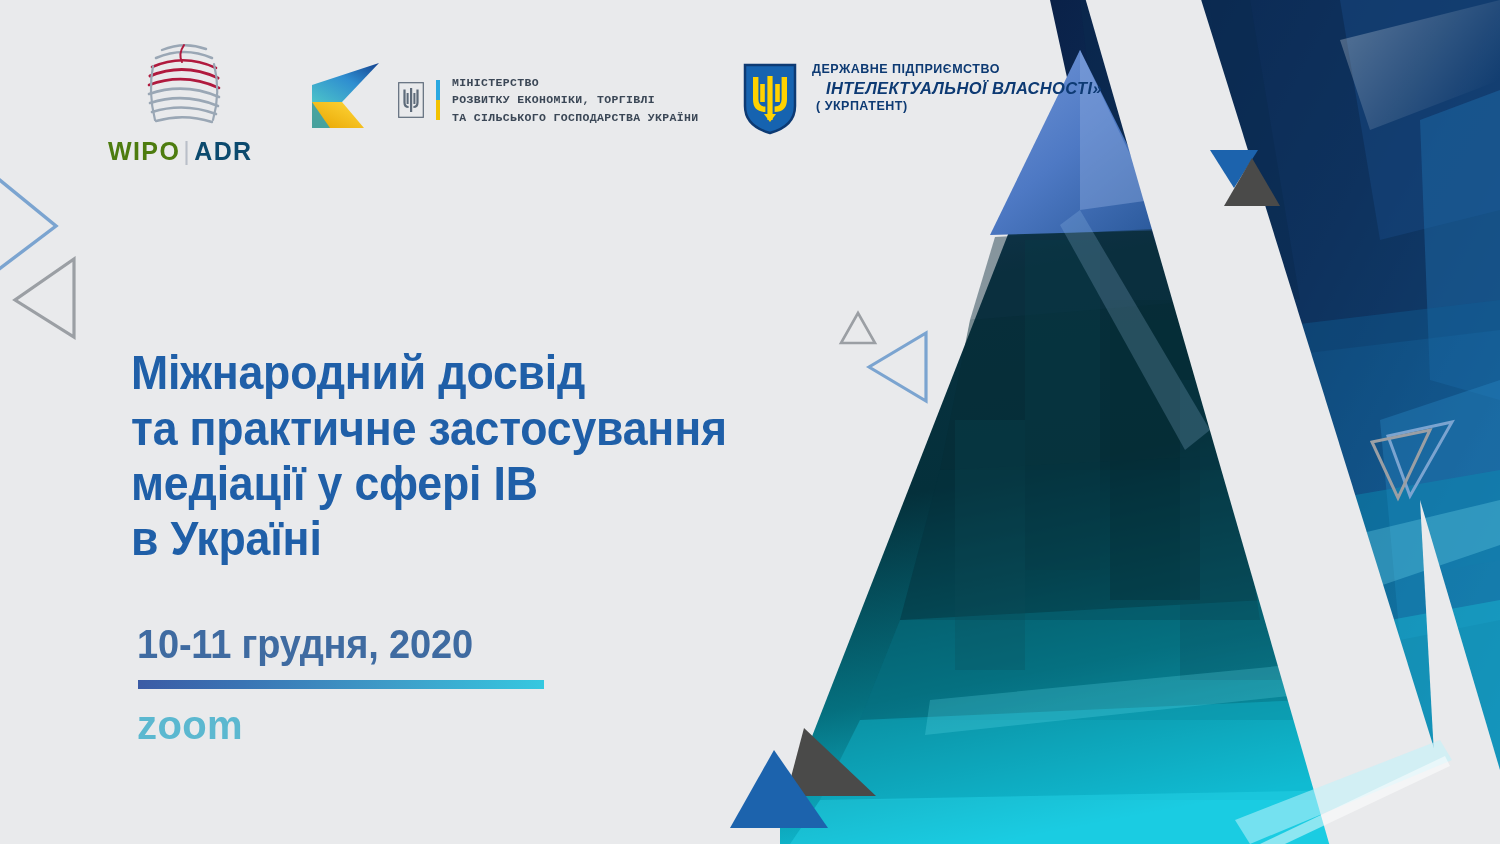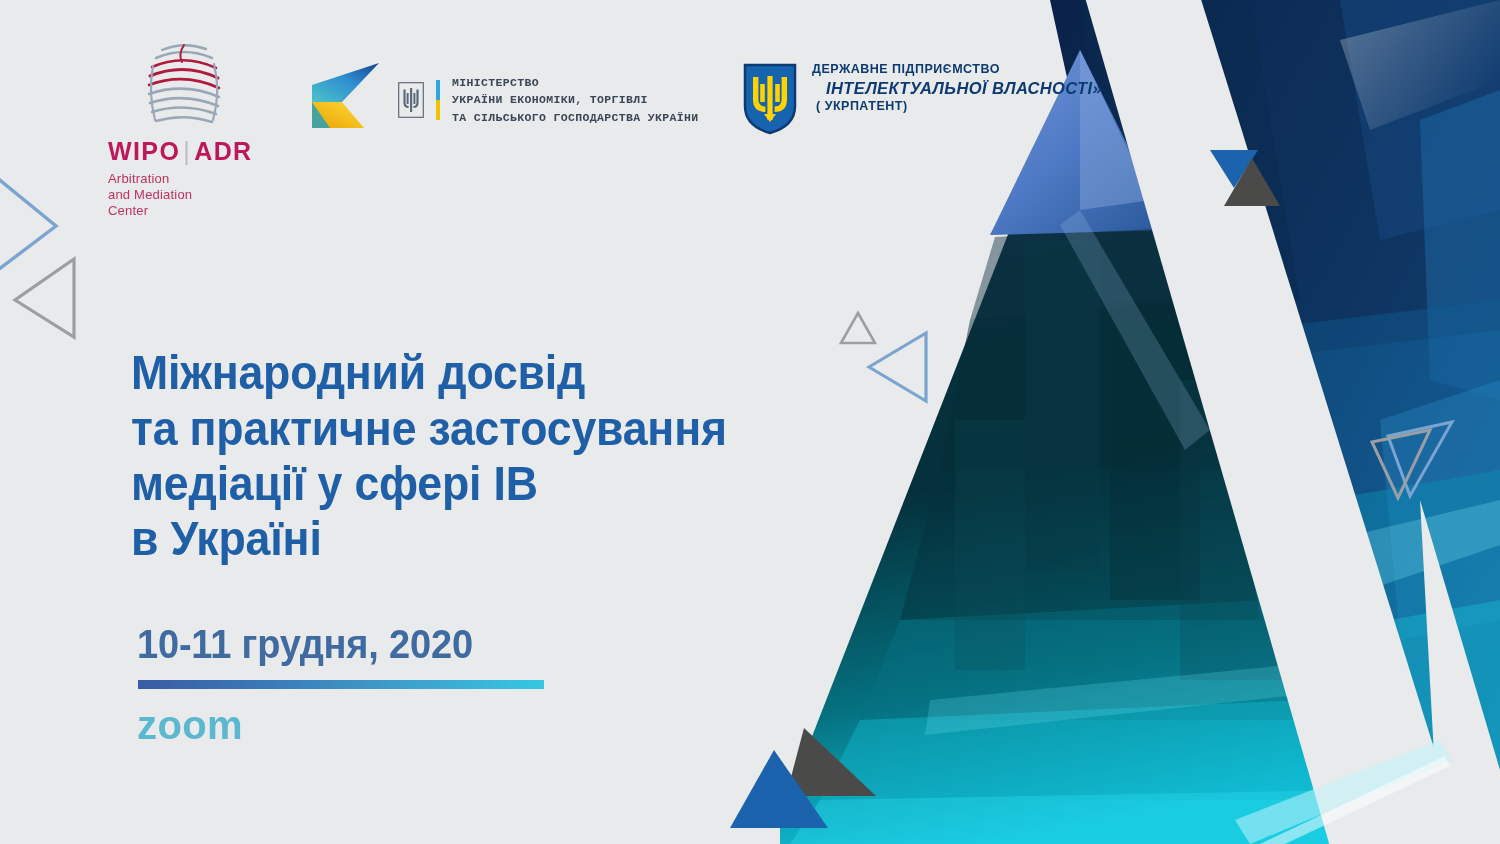--- a/index.html
+++ b/index.html
@@ -13,23 +13,23 @@
   
   .art{position:absolute;top:0;right:0;width:720px;height:844px;overflow:hidden;}
   .art svg{display:block;width:720px;height:844px;}
 
   
   .logos{position:absolute;top:0;left:0;width:1100px;height:200px;}
 
   .wipo{position:absolute;left:108px;top:36px;width:170px;}
   .wipo-mark{width:120px;height:95px;margin-left:14px;}
   .wipo-word{margin-top:4px;font-size:25px;font-weight:bold;letter-spacing:1.4px;line-height:1;}
-  .wipo-word .w{color:#be185d;}
+  .wipo-word .w{color:#4d7c0f;}
   .wipo-word .bar{color:#b9bfc9;font-weight:400;padding:0 3px;}
-  .wipo-word .a{color:#be185d;}
+  .wipo-word .a{color:#0c4a6e;}
   .wipo-sub{margin-top:7px;color:#c2325a;font-size:13px;line-height:1.22;letter-spacing:.2px;}
 
   .minist{position:absolute;left:300px;top:58px;display:flex;align-items:center;font-family:Liberation Mono, monospace;}
   .minist .emblem-wrap{display:flex;align-items:center;}
   .minist .flagmark{width:88px;height:84px;}
   .minist .tryzub{width:26px;height:36px;margin-left:10px;}
   .minist .vline{width:4px;height:40px;margin:0 12px;background:linear-gradient(#2aa8e0 0 50%,#f2c200 50% 100%);}
   .minist-text{color:#3b4756;font-size:11.5px;font-weight:bold;line-height:1.5;letter-spacing:.35px;white-space:nowrap;}
 
   .ukrpat{position:absolute;left:742px;top:62px;display:flex;align-items:flex-start;}
@@ -184,25 +184,20 @@
           <path d="M28 67 Q62 56 96 70" stroke="#9aa7b5" stroke-width="2.6"></path>
           <path d="M30 76 Q62 66 94 78" stroke="#9aa7b5" stroke-width="2.6"></path>
           <path d="M34 85 Q62 77 90 86" stroke="#9aa7b5" stroke-width="2.4"></path>
           <path d="M31 30 Q26 56 33 84" stroke="#9aa7b5" stroke-width="2.2"></path>
           <path d="M92 28 Q99 56 91 84" stroke="#9aa7b5" stroke-width="2.2"></path>
           <path d="M62 9 Q56 18 60 26" stroke="#b01a3e" stroke-width="2"></path>
         </g>
       </svg>
       <div class="wipo-word">
         <span class="w">WIPO</span><span class="bar">|</span><span class="a">ADR</span>
-      </div>
-      <div class="wipo-sub">
-        <div>Arbitration</div>
-        <div>and Mediation</div>
-        <div>Center</div>
       </div>
     </div>
 
     <div class="minist">
       <div class="emblem-wrap">
         <svg class="flagmark" viewBox="0 0 88 84">
           <defs>
             <linearGradient id="mg1" x1="0" y1="1" x2="1" y2="0">
               <stop offset="0" stop-color="#4cc3c9"></stop>
               <stop offset="0.55" stop-color="#2f8ed0"></stop>
@@ -224,21 +219,21 @@
             <path d="M5.4 7.5 h2.2 v13 q0 3.4 3 3.4 v2.2 q-5.2 0-5.2-5.6z"></path>
             <path d="M20.6 7.5 h-2.2 v13 q0 3.4-3 3.4 v2.2 q5.2 0 5.2-5.6z"></path>
             <rect x="8.6" y="11" width="2" height="11"></rect>
             <rect x="15.4" y="11" width="2" height="11"></rect>
           </g>
         </svg>
       </div>
       <div class="vline"></div>
       <div class="minist-text">
         <div>МІНІСТЕРСТВО</div>
-        <div>УКРАЇНИ ЕКОНОМІКИ, ТОРГІВЛІ</div>
+        <div>РОЗВИТКУ ЕКОНОМІКИ, ТОРГІВЛІ</div>
         <div>ТА СІЛЬСЬКОГО ГОСПОДАРСТВА УКРАЇНИ</div>
       </div>
     </div>
 
     <div class="ukrpat">
       <svg class="shield" viewBox="0 0 56 74">
         <path d="M3 3 H53 V44 Q53 64 28 71 Q3 64 3 44 Z" fill="#1663b0" stroke="#0d3a73" stroke-width="2.5"></path>
         <g fill="#ffd200">
           <rect x="25.4" y="14" width="5.2" height="44"></rect>
           <path d="M11 15 h5.4 v22 q0 7.6 7 7.6 v5.4 q-12.4 0-12.4-12.4z"></path>

